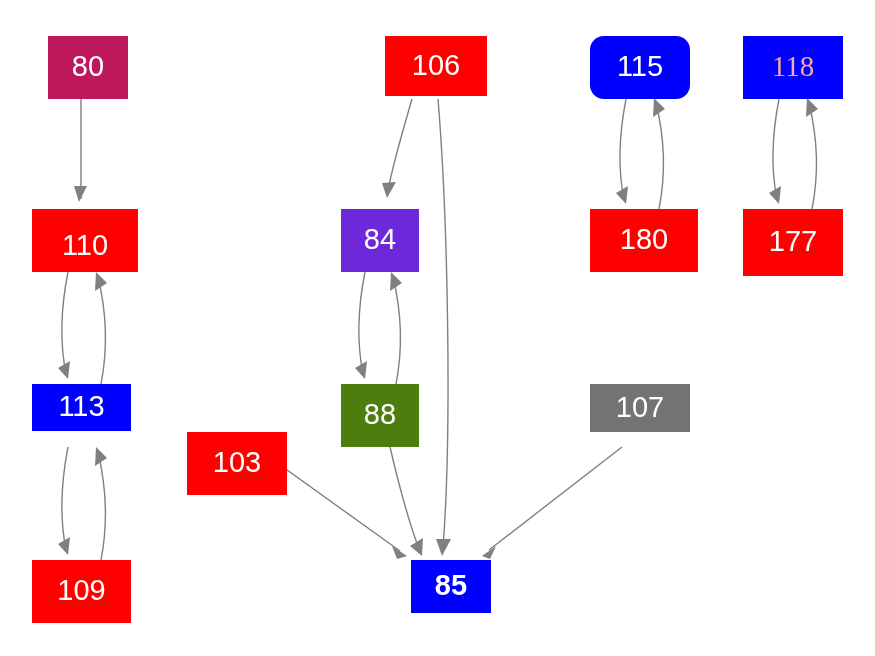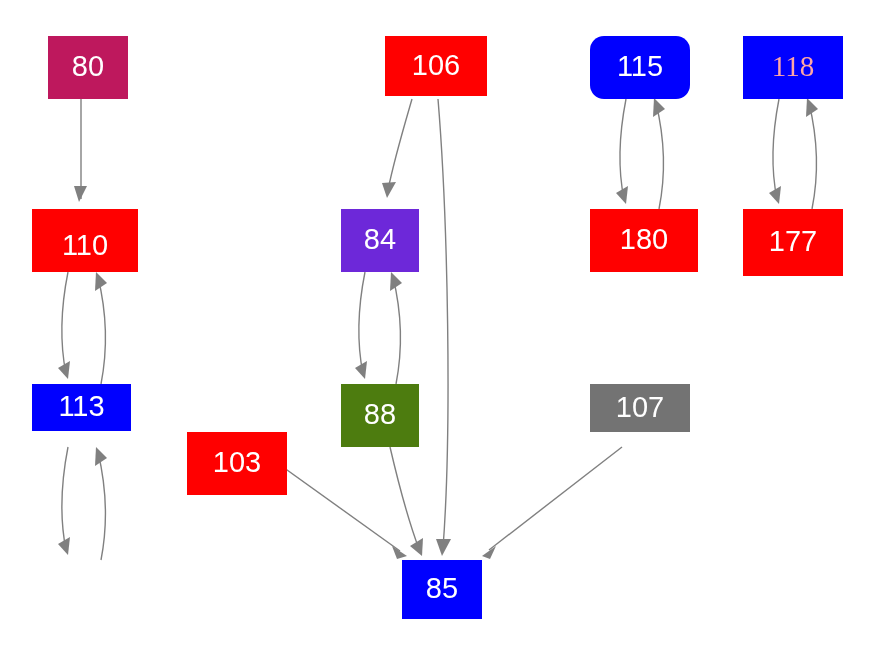--- a/index.html
+++ b/index.html
@@ -131,33 +131,36 @@
   <div id="node-layer">
       <div class="node" style="left: 48px; top: 36px; width: 80px; height: 63px; background: #be185d;">
         <span class="node-label" style="color: rgb(255, 255, 255);">80</span>
       </div>
       <div class="node" style="left: 32px; top: 209px; width: 106px; height: 63px; background: rgb(255, 0, 0);">
         <span class="node-label" style="color: rgb(255, 255, 255); margin-top: 11px;">110</span>
       </div>
       <div class="node" style="left: 32px; top: 384px; width: 99px; height: 47px; background: rgb(0, 0, 255);">
         <span class="node-label" style="color: rgb(255, 255, 255);">113</span>
       </div>
+      <div class="node" style="left: 32px; top: 560px; width: 99px; height: 63px; background: rgb(255, 0, 0);">
+        <span class="node-label" style="color: rgb(255, 255, 255);">109</span>
+      </div>
       <div class="node" style="left: 187px; top: 384px; width: 100px; height: 63px; background: rgb(255, 0, 0); margin-top: 48px;">
         <span class="node-label" style="color: rgb(255, 255, 255);">103</span>
       </div>
       <div class="node" style="left: 385px; top: 36px; width: 102px; height: 60px; background: rgb(255, 0, 0);">
         <span class="node-label" style="color: rgb(255, 255, 255);">106</span>
       </div>
       <div class="node" style="left: 341px; top: 209px; width: 78px; height: 63px; background: #6d28d9;">
         <span class="node-label" style="color: rgb(255, 255, 255);">84</span>
       </div>
       <div class="node" style="left: 341px; top: 384px; width: 78px; height: 63px; background: #4d7c0f;">
         <span class="node-label" style="color: rgb(255, 255, 255);">88</span>
       </div>
-      <div class="node" style="left: 402px; top: 560px; width: 80px; height: 59px; background: rgb(0, 0, 255);">
+      <div class="node" style="left: 411px; top: 560px; width: 80px; height: 53px; background: rgb(0, 0, 255); font-weight: bold;">
         <span class="node-label" style="color: rgb(255, 255, 255);">85</span>
       </div>
       <div class="node" style="left: 590px; top: 384px; width: 100px; height: 48px; background: #737373;">
         <span class="node-label" style="color: rgb(255, 255, 255);">107</span>
       </div>
       <div class="node" style="left: 590px; top: 36px; width: 100px; height: 63px; background: rgb(0, 0, 255); border-radius: 14px;">
         <span class="node-label" style="color: rgb(255, 255, 255);">115</span>
       </div>
       <div class="node" style="left: 590px; top: 209px; width: 108px; height: 63px; background: rgb(255, 0, 0);">
         <span class="node-label" style="color: rgb(255, 255, 255);">180</span>

